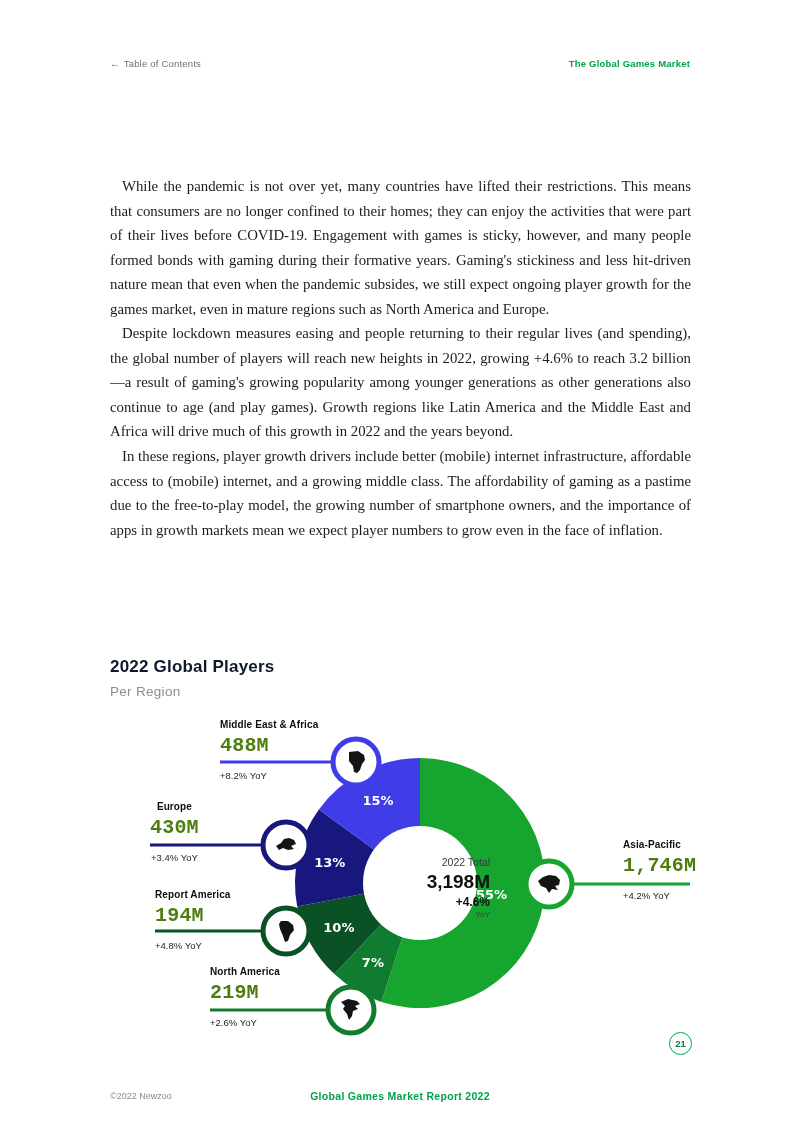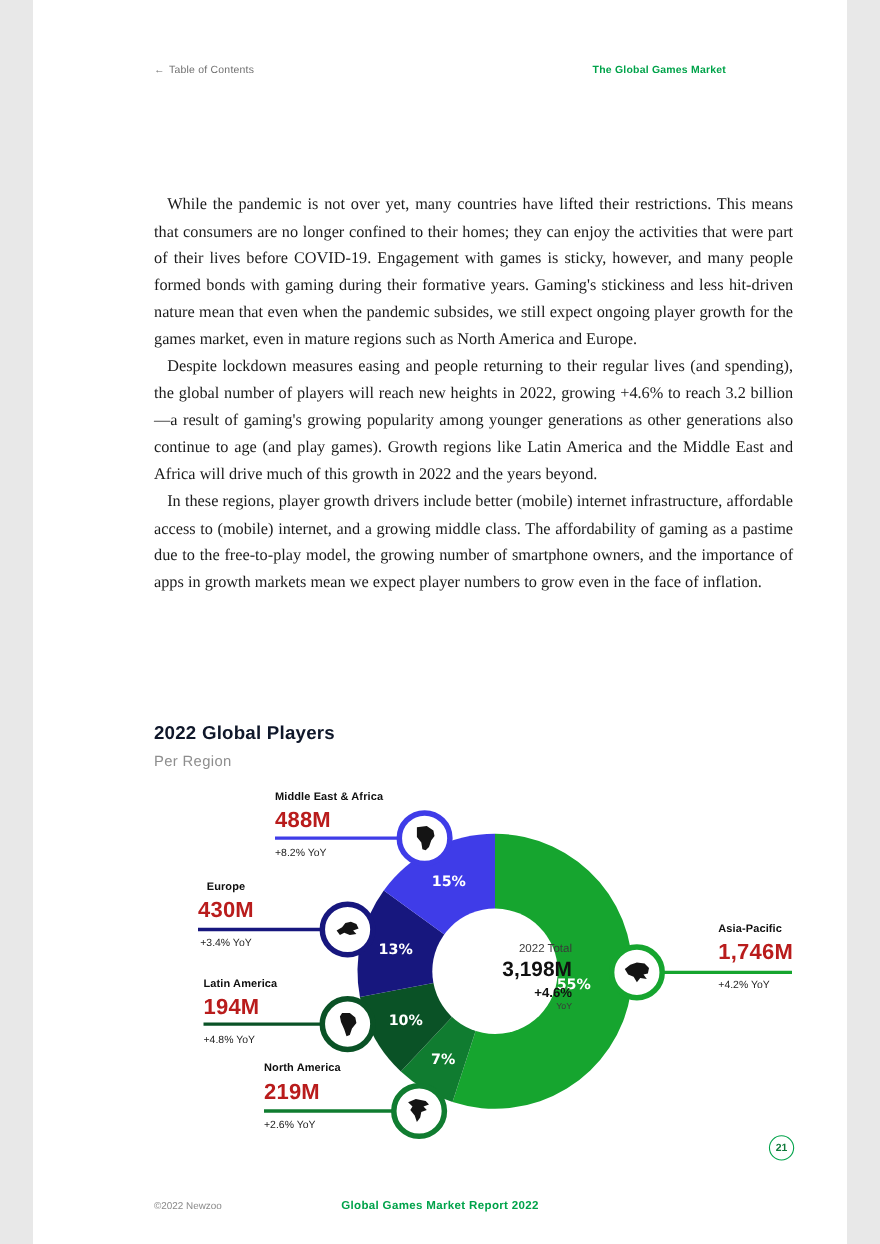--- a/index.html
+++ b/index.html
@@ -1,18 +1,18 @@
 <!DOCTYPE html>
 <html><head>
 <meta charset="utf-8">
 <style>
   * { margin:0; padding:0; box-sizing:border-box; }
   html,body { background:#e8e8e8; }
   .page {
-    position:relative; width:740px; height:1131px; background:#ffffff;
+    position:relative; width:800px; height:1131px; background:#ffffff;
     margin:0 auto; overflow:hidden; font-family:"Liberation Sans", sans-serif;
   }
   
   .hdr { position:absolute; top:58px; left:110px; right:110px; display:flex; justify-content:space-between; align-items:center; }
   .toc-link { font-size:9.5px; color:#6f6f6f; cursor:pointer; letter-spacing:0.2px; }
   .toc-link .arrow { margin-right:4px; color:#6f6f6f; }
   .hdr-section { font-size:9.5px; font-weight:bold; color:#00A34A; letter-spacing:0.2px; }
 
   
   .copy { position:absolute; top:174px; left:110px; width:581px;
@@ -24,21 +24,21 @@
   .chart-title { position:absolute; top:657px; left:110px; font-size:17px; font-weight:bold; color:#0f172a; letter-spacing:0.2px; }
   .chart-subtitle { position:absolute; top:684px; left:110px; font-size:13.5px; color:#8e8e8e; letter-spacing:0.3px; }
 
   
   #chart-svg { position:absolute; left:0; top:0; pointer-events:none; }
   .slice-label { font-family:"DejaVu Sans", sans-serif; font-size:13px; font-weight:bold; fill:#ffffff; text-anchor:middle; }
 
   
   .callout { position:absolute; }
   .c-name  { font-size:10px; font-weight:bold; color:#0f0f0f; line-height:12px; letter-spacing:0.1px; }
-  .c-value { font-size:20px; font-weight:bold; color:#b91c1c; line-height:24px; margin-top:3px; letter-spacing:0.2px; }
+  .c-value { font-size:20px; font-weight:bold; color:#4d7c0f; line-height:24px; margin-top:3px; letter-spacing:0.2px;font-family:Liberation Mono, monospace; }
   .c-yoy   { font-size:9.5px; color:#1e1e1e; margin-top:12px; }
 
   
   .center-total { position:absolute; left:350px; top:856px; width:140px; text-align:right; }
   .ct-label  { font-size:10.5px; color:#3a3a3a; line-height:13px; }
   .ct-value  { font-size:19px; font-weight:bold; color:#101010; line-height:22px; margin-top:2px; }
   .ct-yoy    { font-size:12px; font-weight:bold; color:#101010; line-height:15px; margin-top:2px; }
   .ct-suffix { font-size:8px; color:#3a3a3a; line-height:10px; }
 
   
@@ -105,21 +105,21 @@
     <div class="c-yoy">+8.2% YoY</div>
   </div>
 
   <div class="callout" style="left:150px; top:801px;text-align:center;">
     <div class="c-name">Europe</div>
     <div class="c-value">430M</div>
     <div class="c-yoy">+3.4% YoY</div>
   </div>
 
   <div class="callout" style="left:155px; top:889px;">
-    <div class="c-name">Latin America</div>
+    <div class="c-name">Report America</div>
     <div class="c-value">194M</div>
     <div class="c-yoy">+4.8% YoY</div>
   </div>
 
   <div class="callout" style="left:210px; top:966px;">
     <div class="c-name">North America</div>
     <div class="c-value">219M</div>
     <div class="c-yoy">+2.6% YoY</div>
   </div>
 

